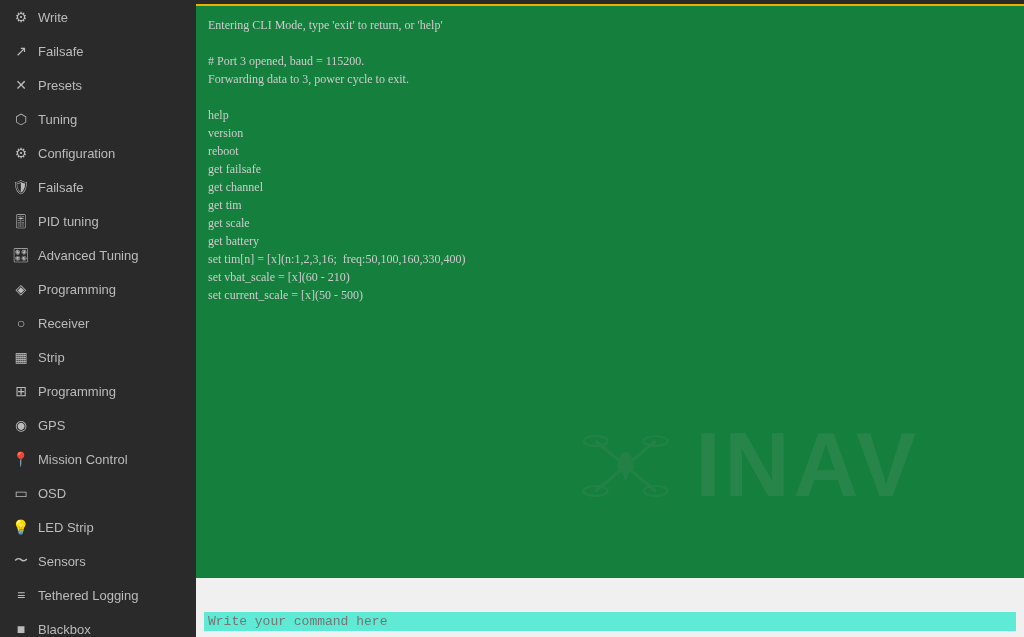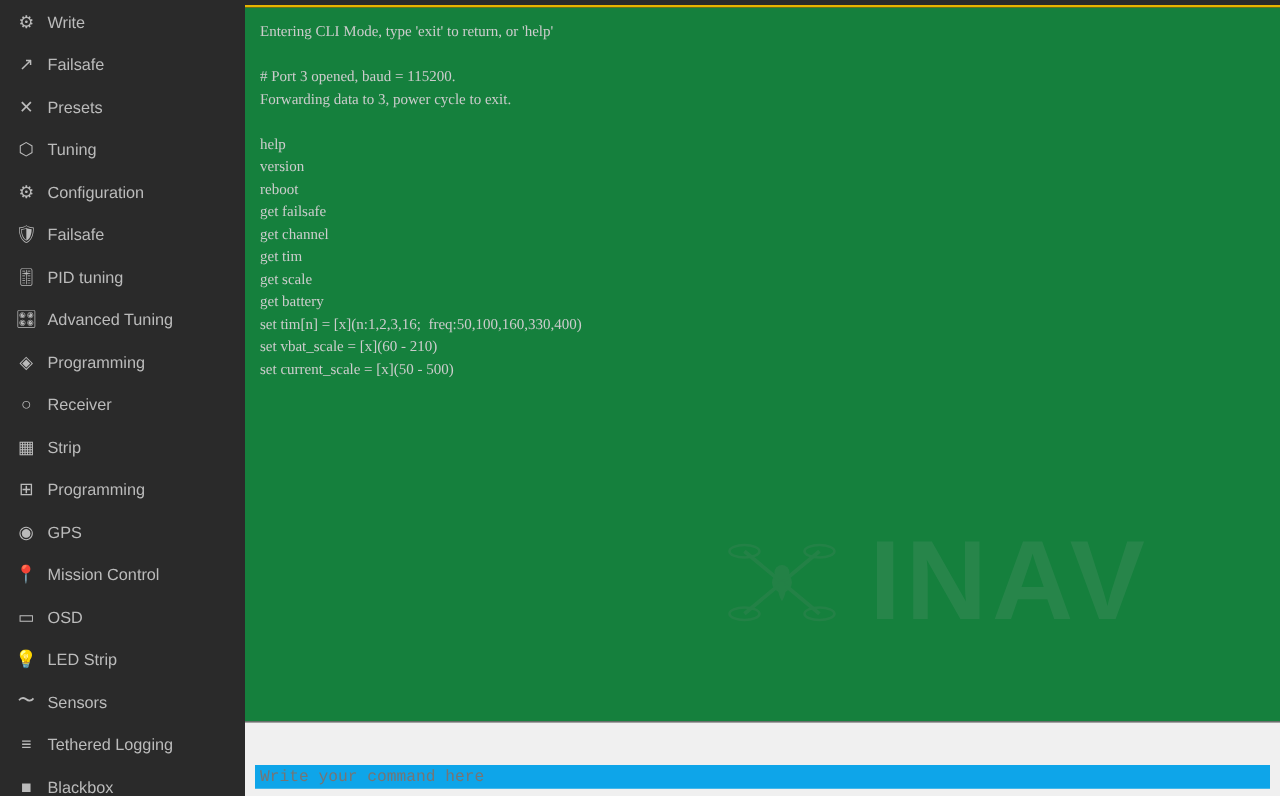--- a/index.html
+++ b/index.html
@@ -104,21 +104,21 @@
 
     #cli-input-bar {
       background: #f0f0f0;
       padding: 6px 8px;
       border-top: 1px solid #555;
     }
     #cli-input {
       width: 100%;
       border: none;
       outline: none;
-      background: #0ea5e9;
+      background: #5eead4;
       font-family: 'Courier New', Courier, monospace;
       font-size: 13px;
       color: #333;
       padding: 2px 4px;
       margin-top: 28px;
     }
   </style>
 </head>
 <body>
 

